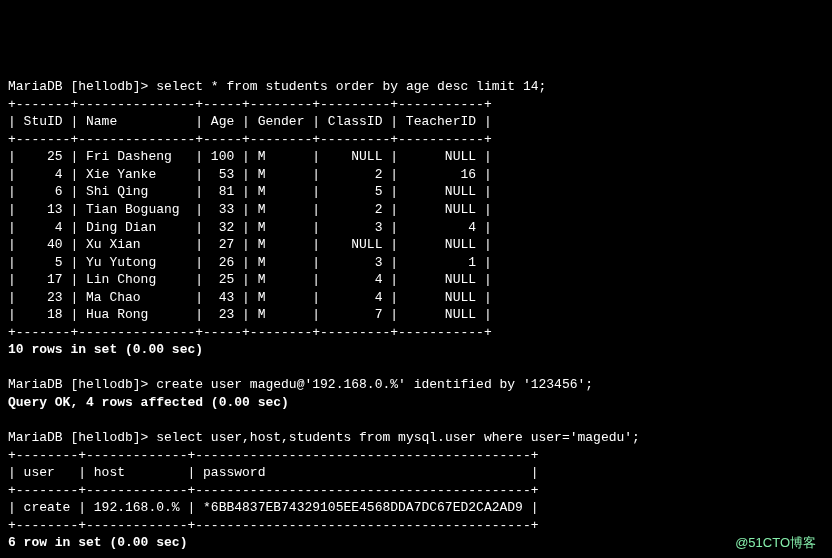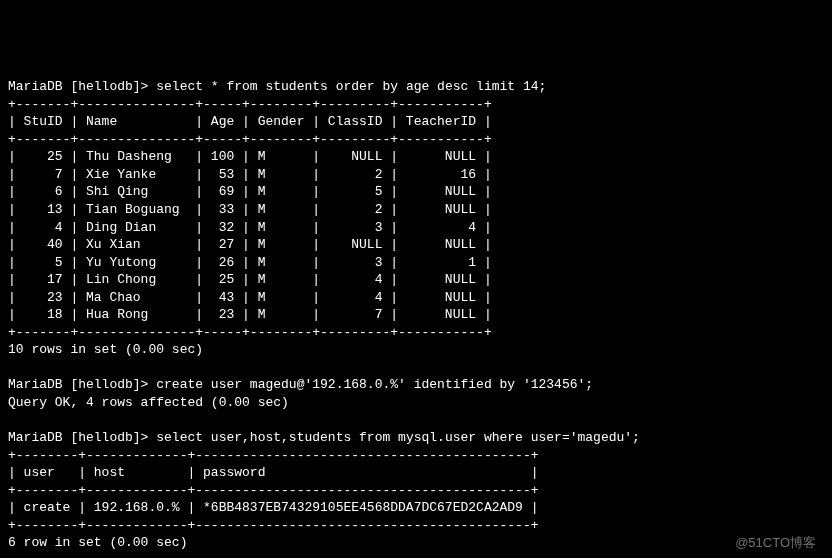--- a/index.html
+++ b/index.html
@@ -9,42 +9,42 @@
       font-family: "Consolas", "Courier New", monospace;
       font-size: 13px;
       line-height: 1.35;
       padding: 8px 8px 4px 8px;
       width: 832px;
       height: 558px;
       white-space: pre;
       overflow: hidden;
       position: relative;
     }
-    .bold { font-weight: normal; }
+    .bold { font-weight: bold; }
     .watermark {
       position: absolute;
       bottom: 6px;
       right: 16px;
-      color: #737373;
+      color: #86efac;
       font-size: 13px;
       font-family: sans-serif;
     }
   </style>
 </head>
 <body>
 
 
 
 <div><span><span>MariaDB [hellodb]&gt; </span><span>select * from students order by age desc limit 14;</span></span>
 <span>+-------+---------------+-----+--------+---------+-----------+</span>
 <span>| StuID | Name          | Age | Gender | ClassID | TeacherID |</span>
 <span>+-------+---------------+-----+--------+---------+-----------+</span>
-<span>|    25 | Thu Dasheng   | 100 | M      |    NULL |      NULL |</span>
-<span>|     7 | Xie Yanke     |  53 | M      |       2 |        16 |</span>
-<span>|     6 | Shi Qing      |  69 | M      |       5 |      NULL |</span>
+<span>|    25 | Fri Dasheng   | 100 | M      |    NULL |      NULL |</span>
+<span>|     4 | Xie Yanke     |  53 | M      |       2 |        16 |</span>
+<span>|     6 | Shi Qing      |  81 | M      |       5 |      NULL |</span>
 <span>|    13 | Tian Boguang  |  33 | M      |       2 |      NULL |</span>
 <span>|     4 | Ding Dian     |  32 | M      |       3 |         4 |</span>
 <span>|    40 | Xu Xian       |  27 | M      |    NULL |      NULL |</span>
 <span>|     5 | Yu Yutong     |  26 | M      |       3 |         1 |</span>
 <span>|    17 | Lin Chong     |  25 | M      |       4 |      NULL |</span>
 <span>|    23 | Ma Chao       |  43 | M      |       4 |      NULL |</span>
 <span>|    18 | Hua Rong      |  23 | M      |       7 |      NULL |</span>
 <span>+-------+---------------+-----+--------+---------+-----------+</span>
 <span class="bold">10 rows in set (0.00 sec)</span>
 

